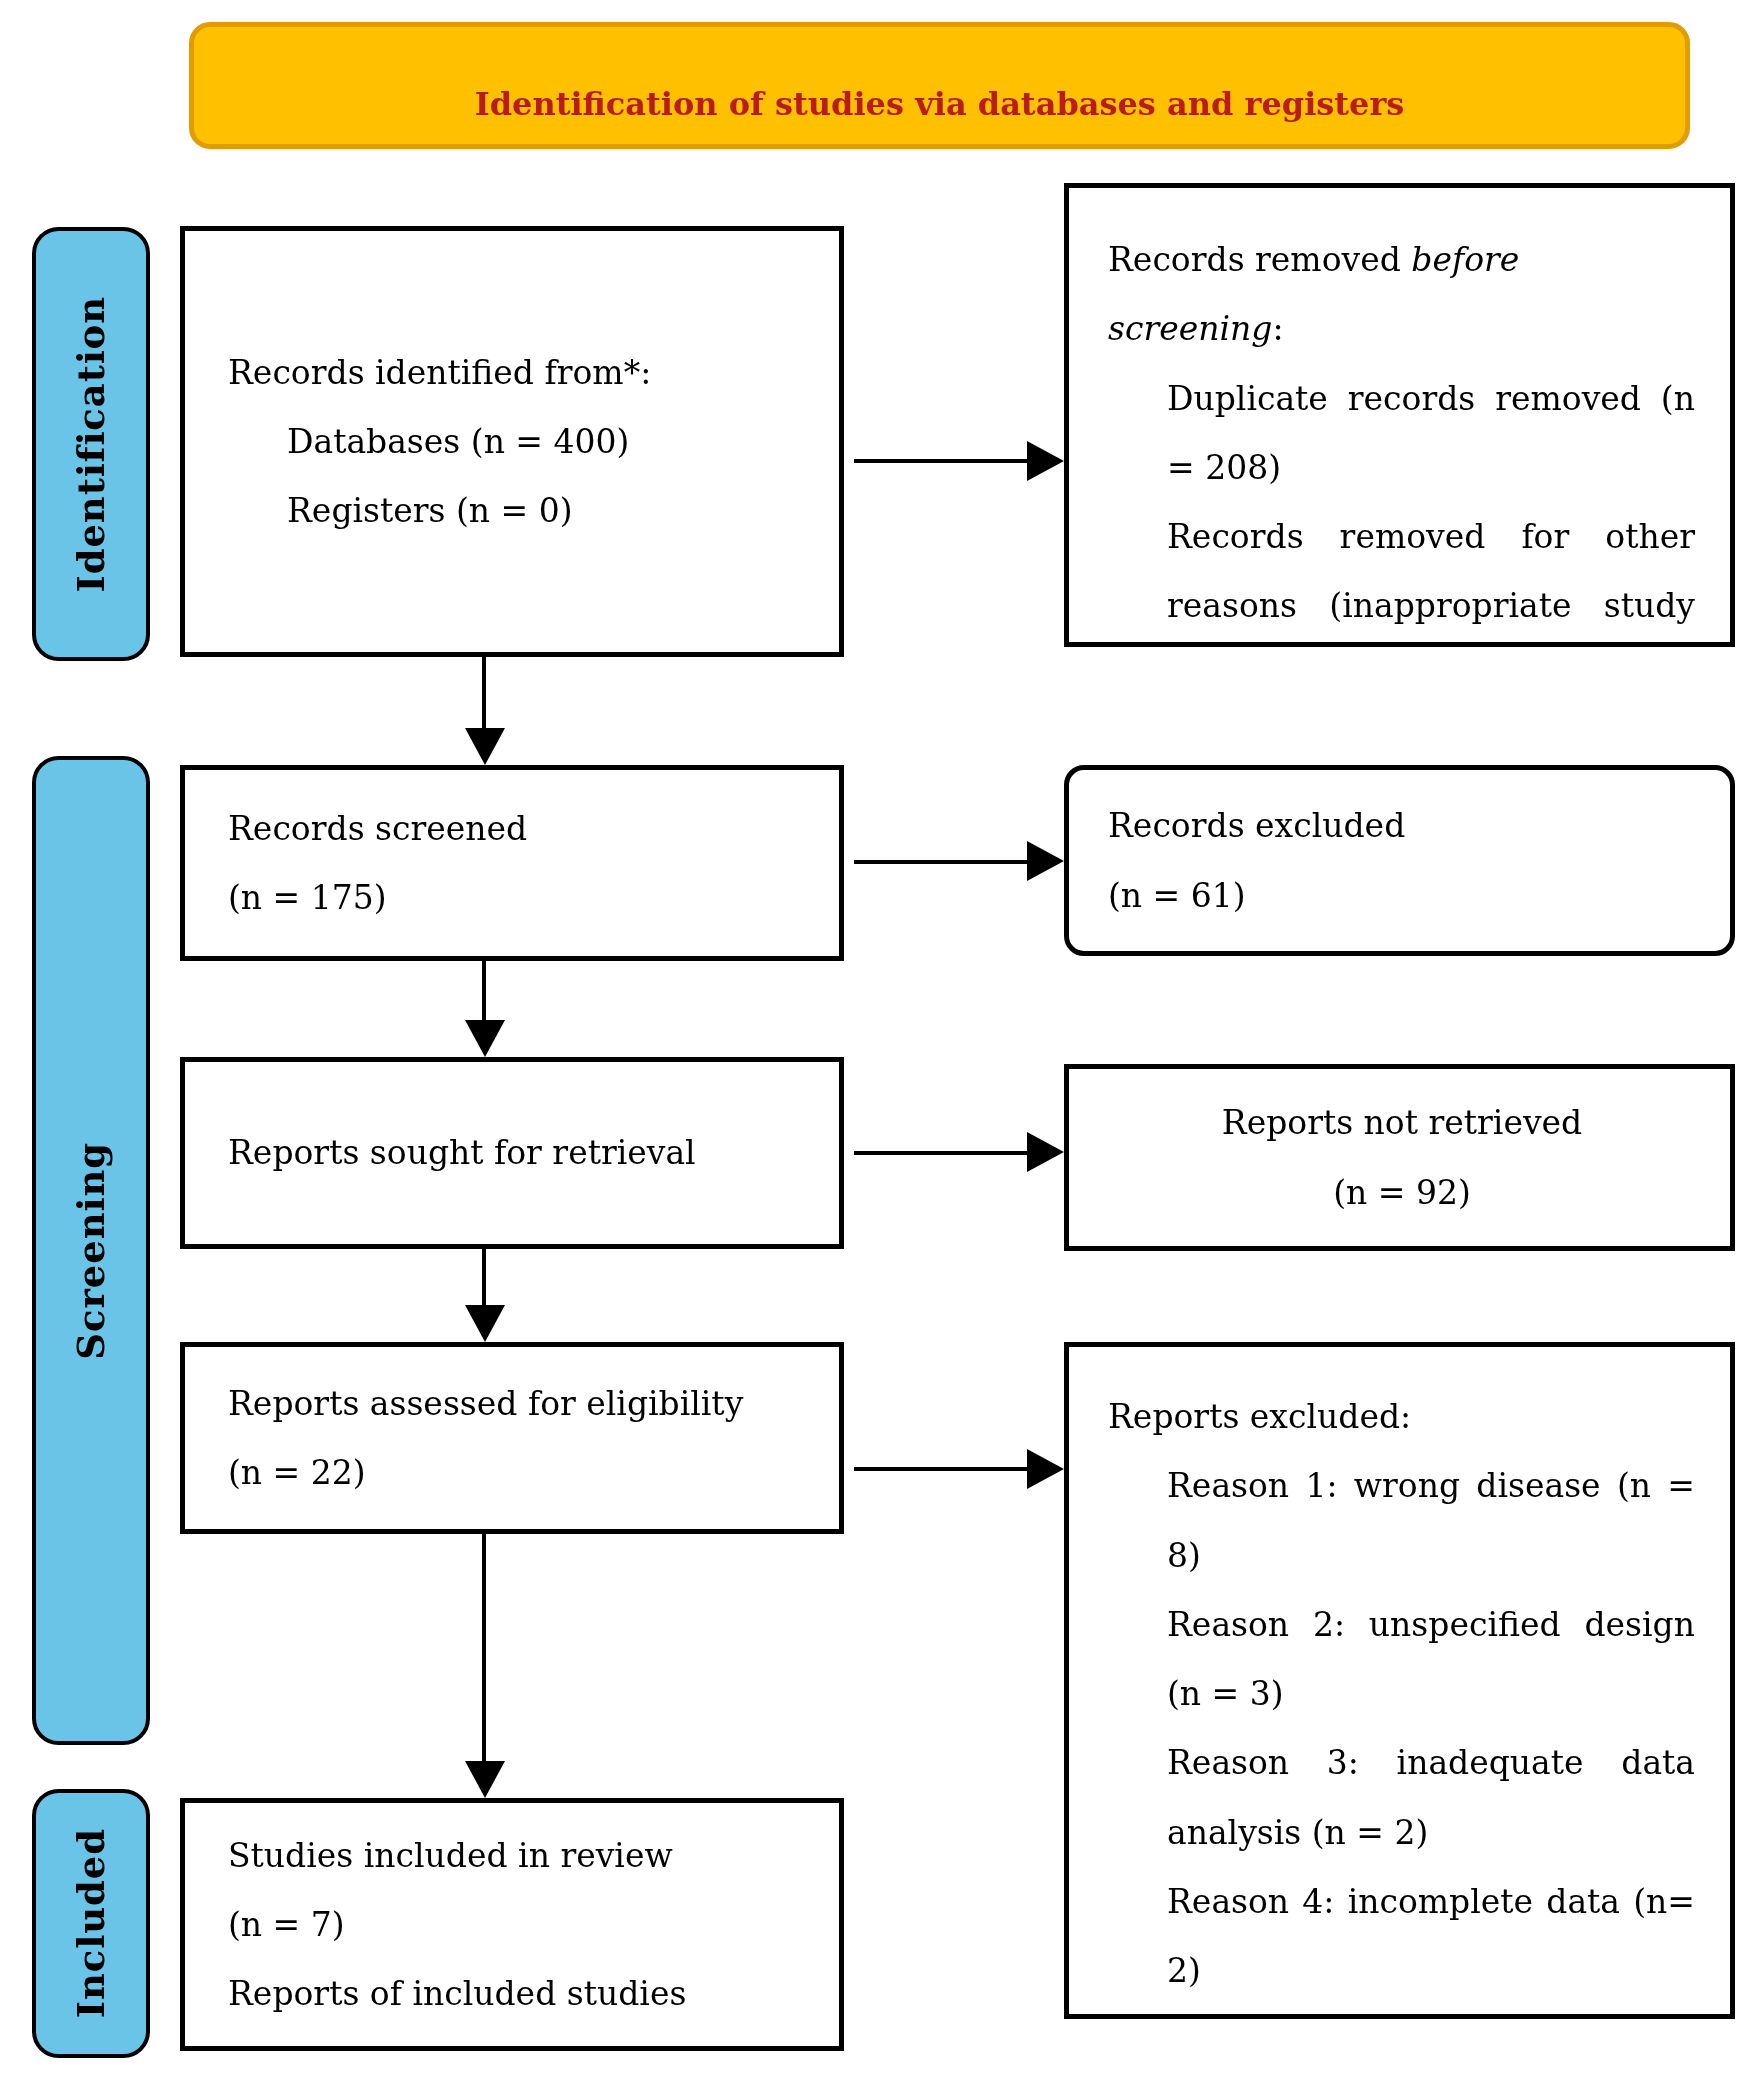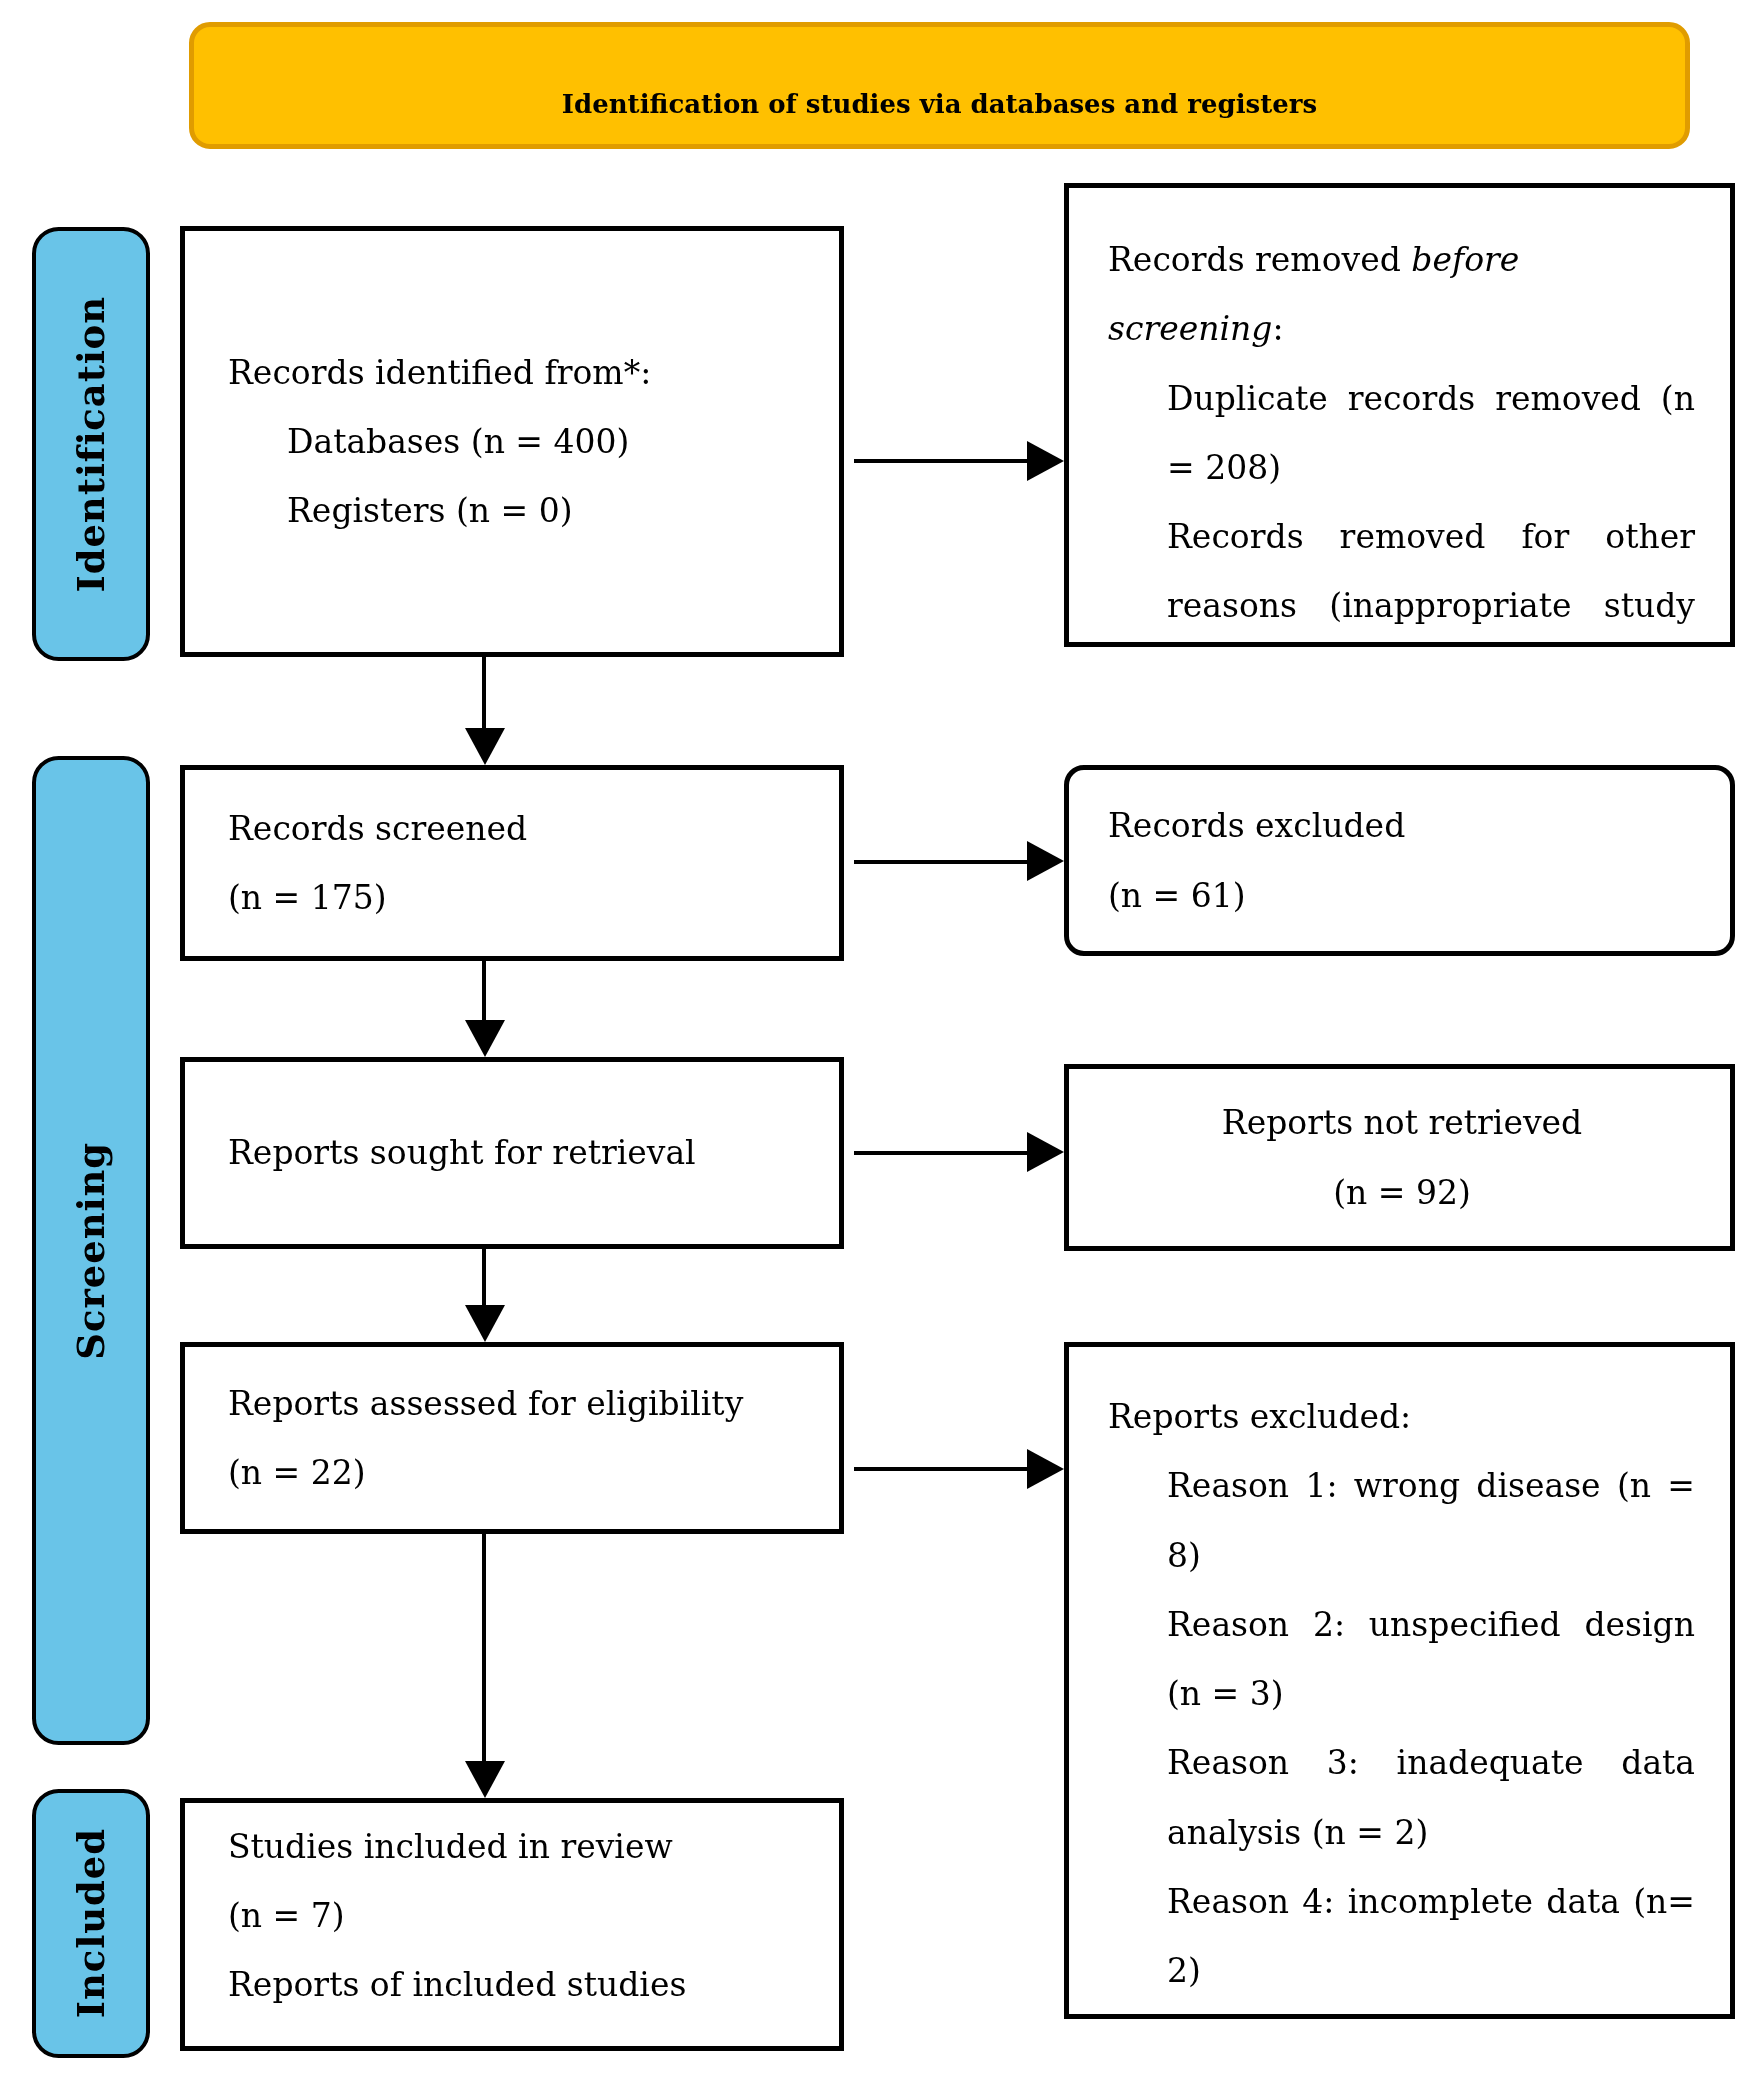--- a/index.html
+++ b/index.html
@@ -17,21 +17,21 @@
   .banner {
     position: absolute;
     left: 189px; top: 22px;
     width: 1501px; height: 127px;
     background: #FFC000;
     border: 5.3px solid #E09C00;
     border-radius: 21px;
     display: flex; align-items: center; justify-content: center;
   }
   .banner span {
-    font-size: 26px; font-weight: bold; color: #000000; margin-top: 37px;
+    font-size: 32px; font-weight: bold; color: #b91c1c; margin-top: 37px;
   }
 
   
   .stage {
     position: absolute;
     left: 32px; width: 118px;
     background: #69C4E8;
     border: 4.4px solid #000000;
     border-radius: 26.6px;
     display: flex; align-items: center; justify-content: center;
@@ -61,21 +61,21 @@
   .col-right { left: 1064px; width: 671px; }
 
   .box.records-identified { top: 226px; height: 431px; justify-content: center; padding: 17.7px 26.6px 17.7px 43px; }
   .box.records-removed    { top: 183px; height: 464px; padding: 37px 35px 17.7px 39px; }
   .box.records-screened   { top: 765px;  height: 196px; justify-content: center; padding: 8.9px 26.6px 8.9px 43px; }
   .box.records-excluded   { top: 765px;  height: 191px; justify-content: center; padding: 8.9px 34px 8.9px 39px; border-radius: 20px; }
   .box.reports-sought     { top: 1057px; height: 192px; justify-content: center; padding: 8.9px 26.6px 8.9px 43px; }
   .box.reports-not-retrieved { top: 1064px; height: 187px; justify-content: center; padding: 8.9px 34px 8.9px 39px; text-align: center; }
   .box.reports-assessed   { top: 1342px; height: 192px; justify-content: center; padding: 8.9px 26.6px 8.9px 43px; }
   .box.reports-excluded   { top: 1342px; height: 677px; padding: 35px 35px 17.7px 39px; }
-  .box.studies-included   { top: 1798px; height: 253px; padding: 8.9px 26.6px 8.9px 43px; }
+  .box.studies-included   { top: 1798px; height: 253px; justify-content: center; padding: 8.9px 26.6px 8.9px 43px; }
 
   .indent { padding-left: 59px; }
   .justify { text-align: justify; }
 
   
   .vline {
     position: absolute;
     width: 4.4px; background: #000000;
     left: 482px;
   }

